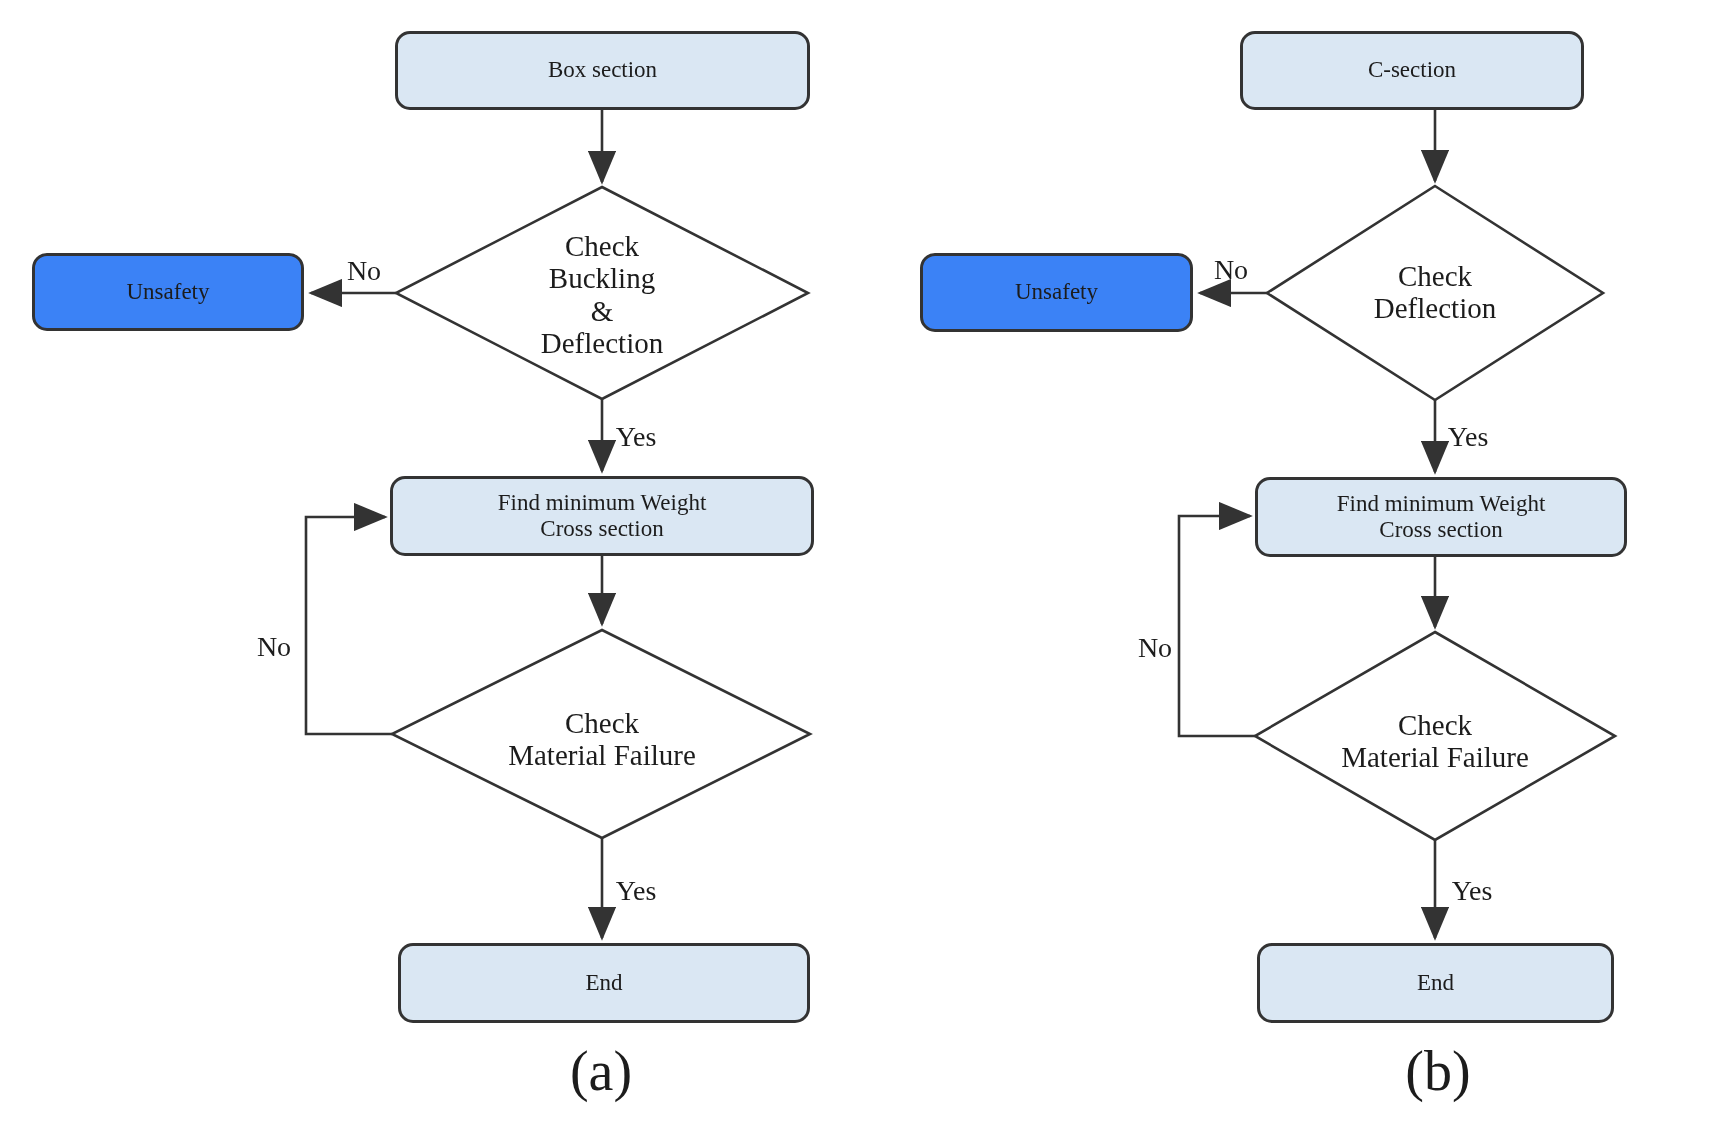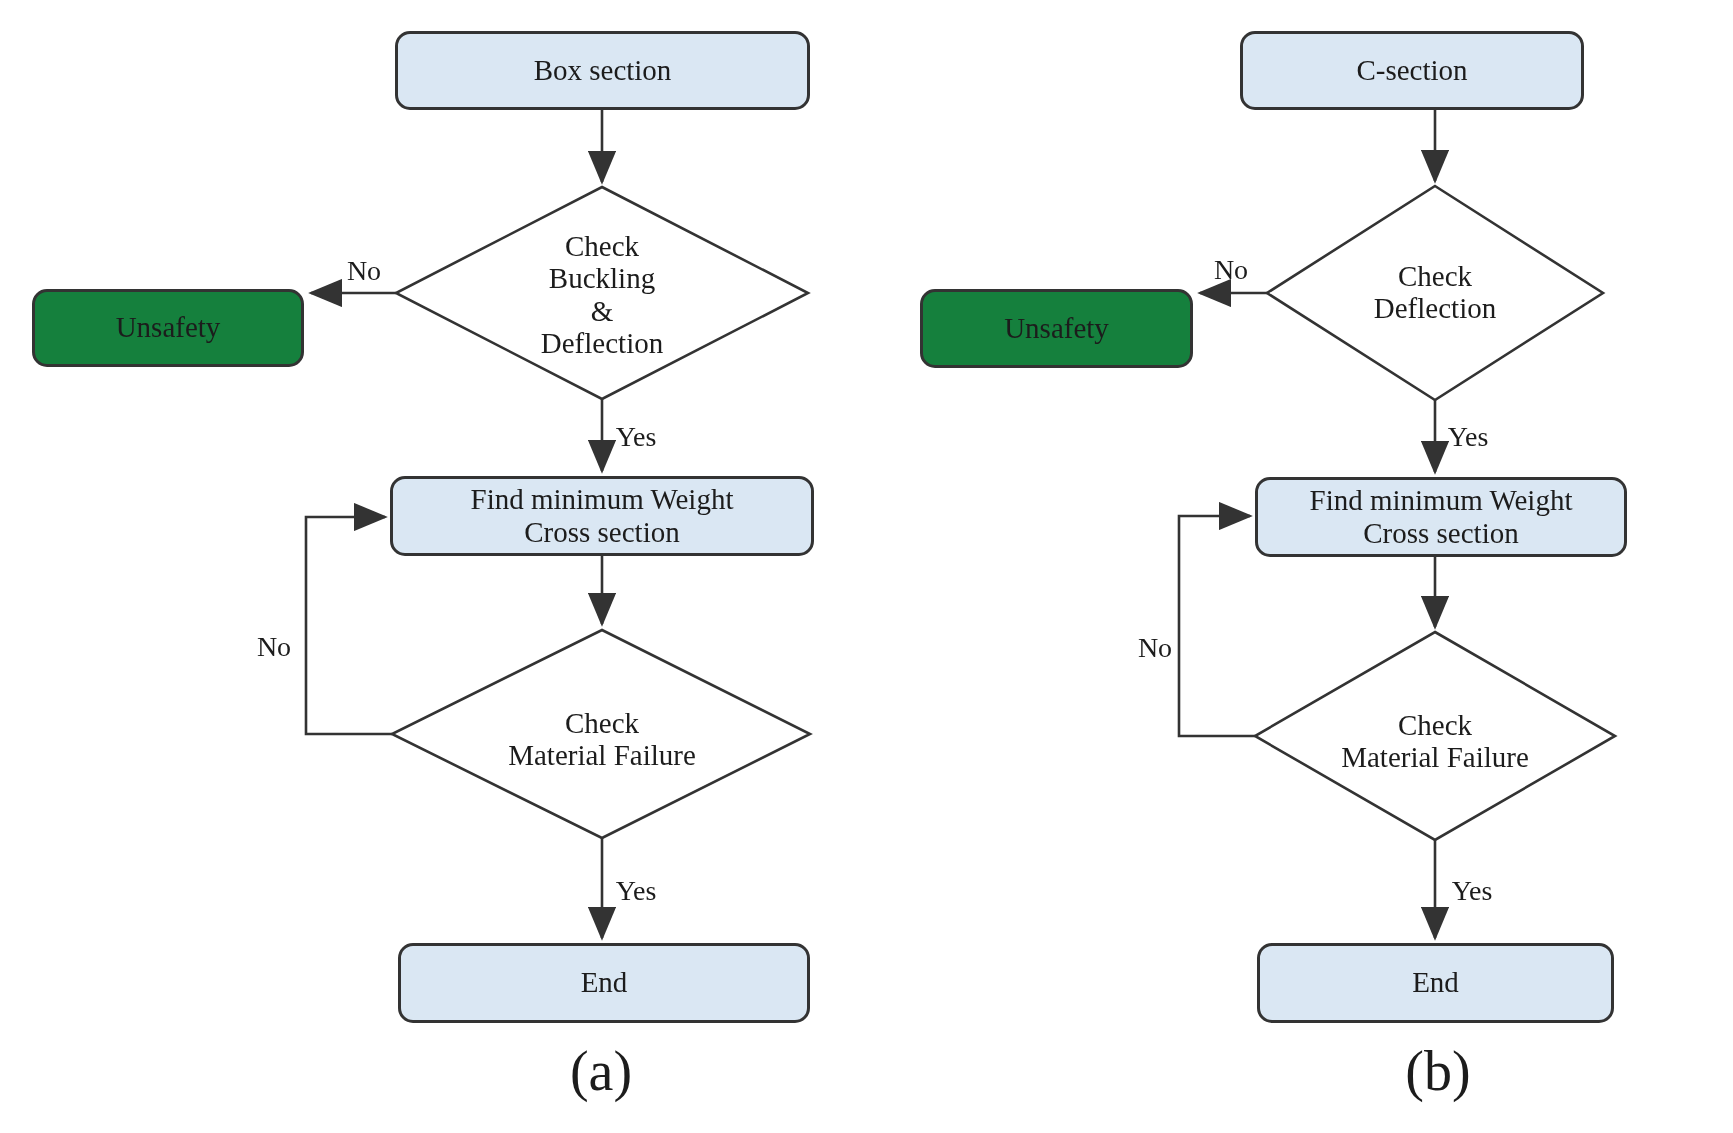--- a/index.html
+++ b/index.html
@@ -19,26 +19,26 @@
   }
   .node {
     position: absolute;
     box-sizing: border-box;
     border: 3px solid #333333;
     border-radius: 15px;
     display: flex;
     align-items: center;
     justify-content: center;
     text-align: center;
-    font-size: 29px;
+    font-size: 23px;
     line-height: 1.15;
     white-space: pre-line;
   }
   .node.process { background: #dae7f3; }
-  .node.terminal-unsafe { background: #15803d; margin-top: 36px; }
+  .node.terminal-unsafe { background: #3b82f6; }
   .diamond-label {
     position: absolute;
     transform: translate(-50%, -50%);
     text-align: center;
     font-size: 29px;
     line-height: 1.12;
     white-space: pre-line;
   }
   .edge-label {
     position: absolute;

